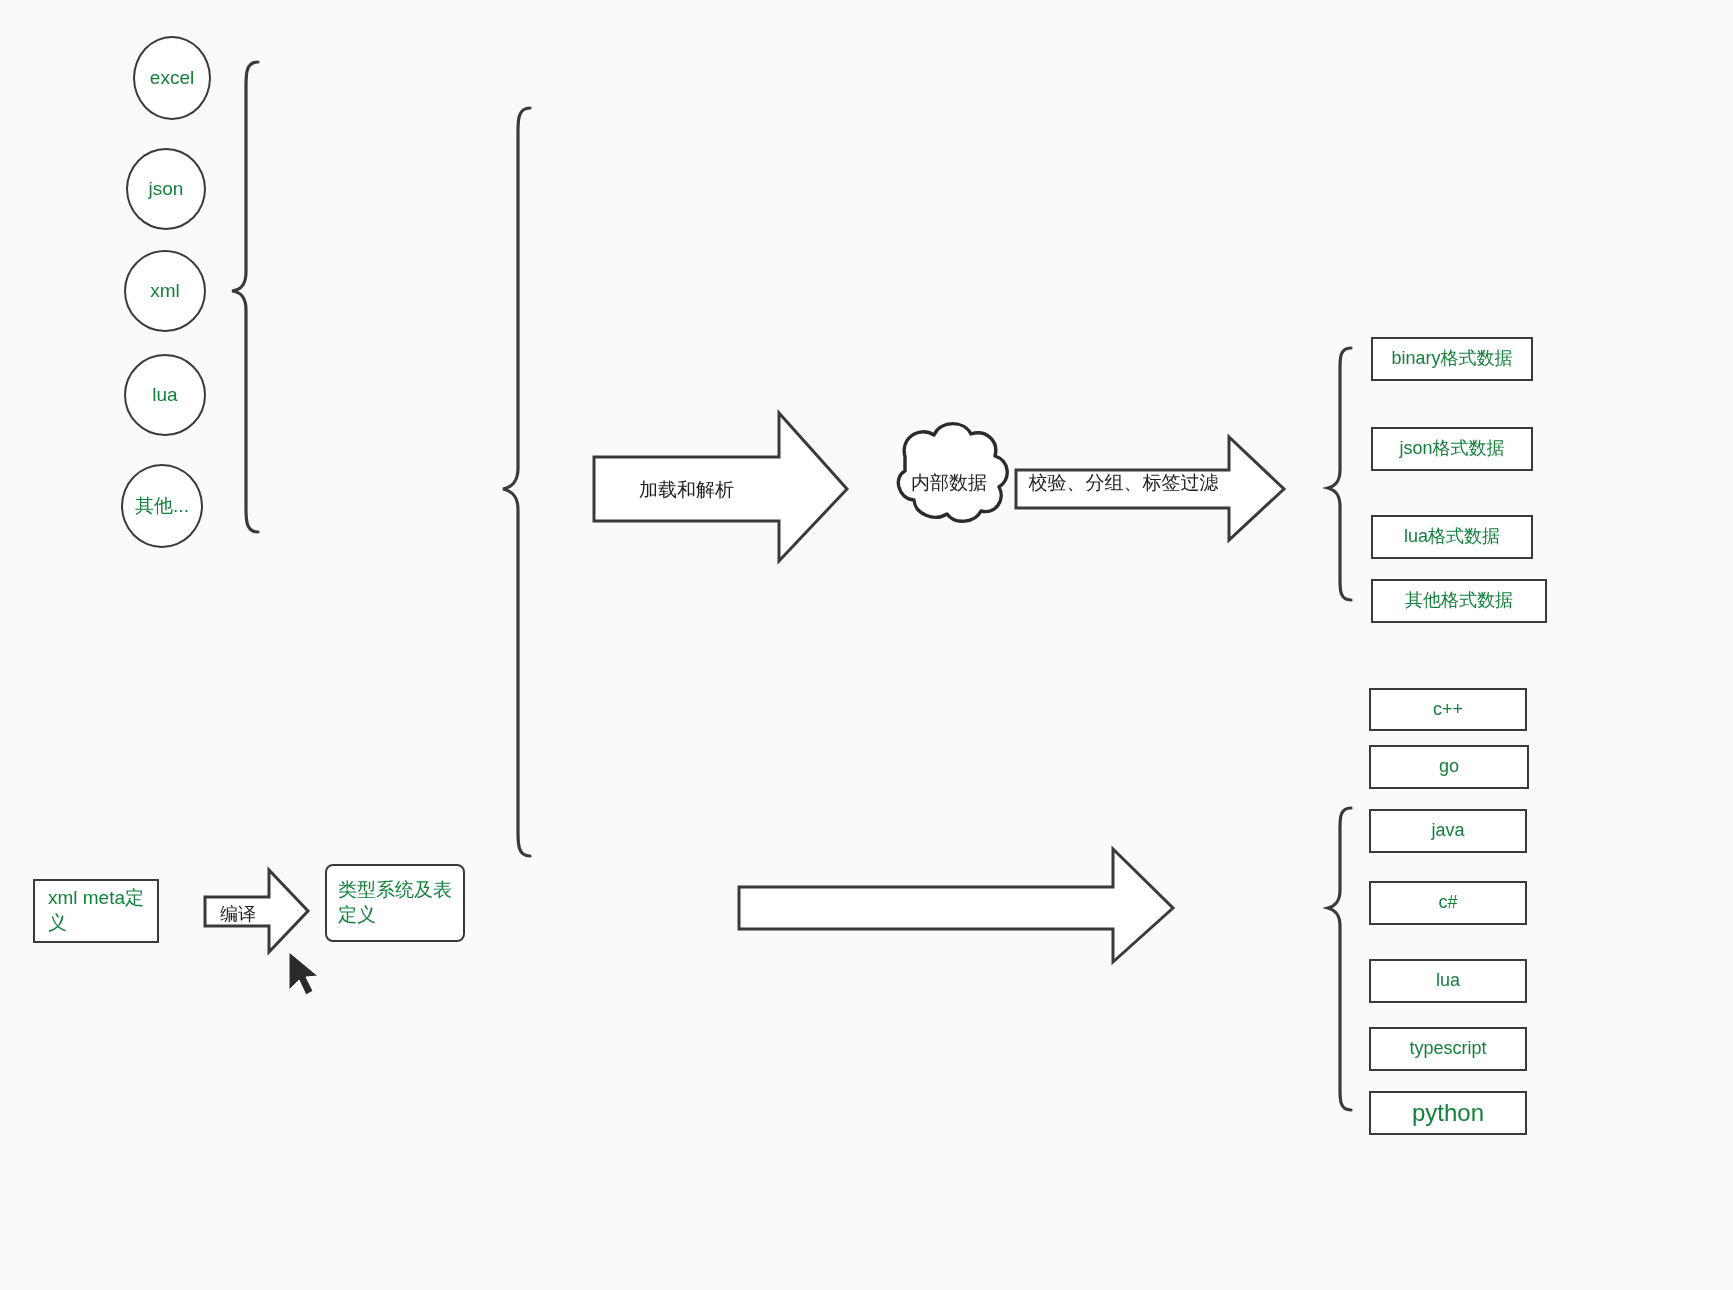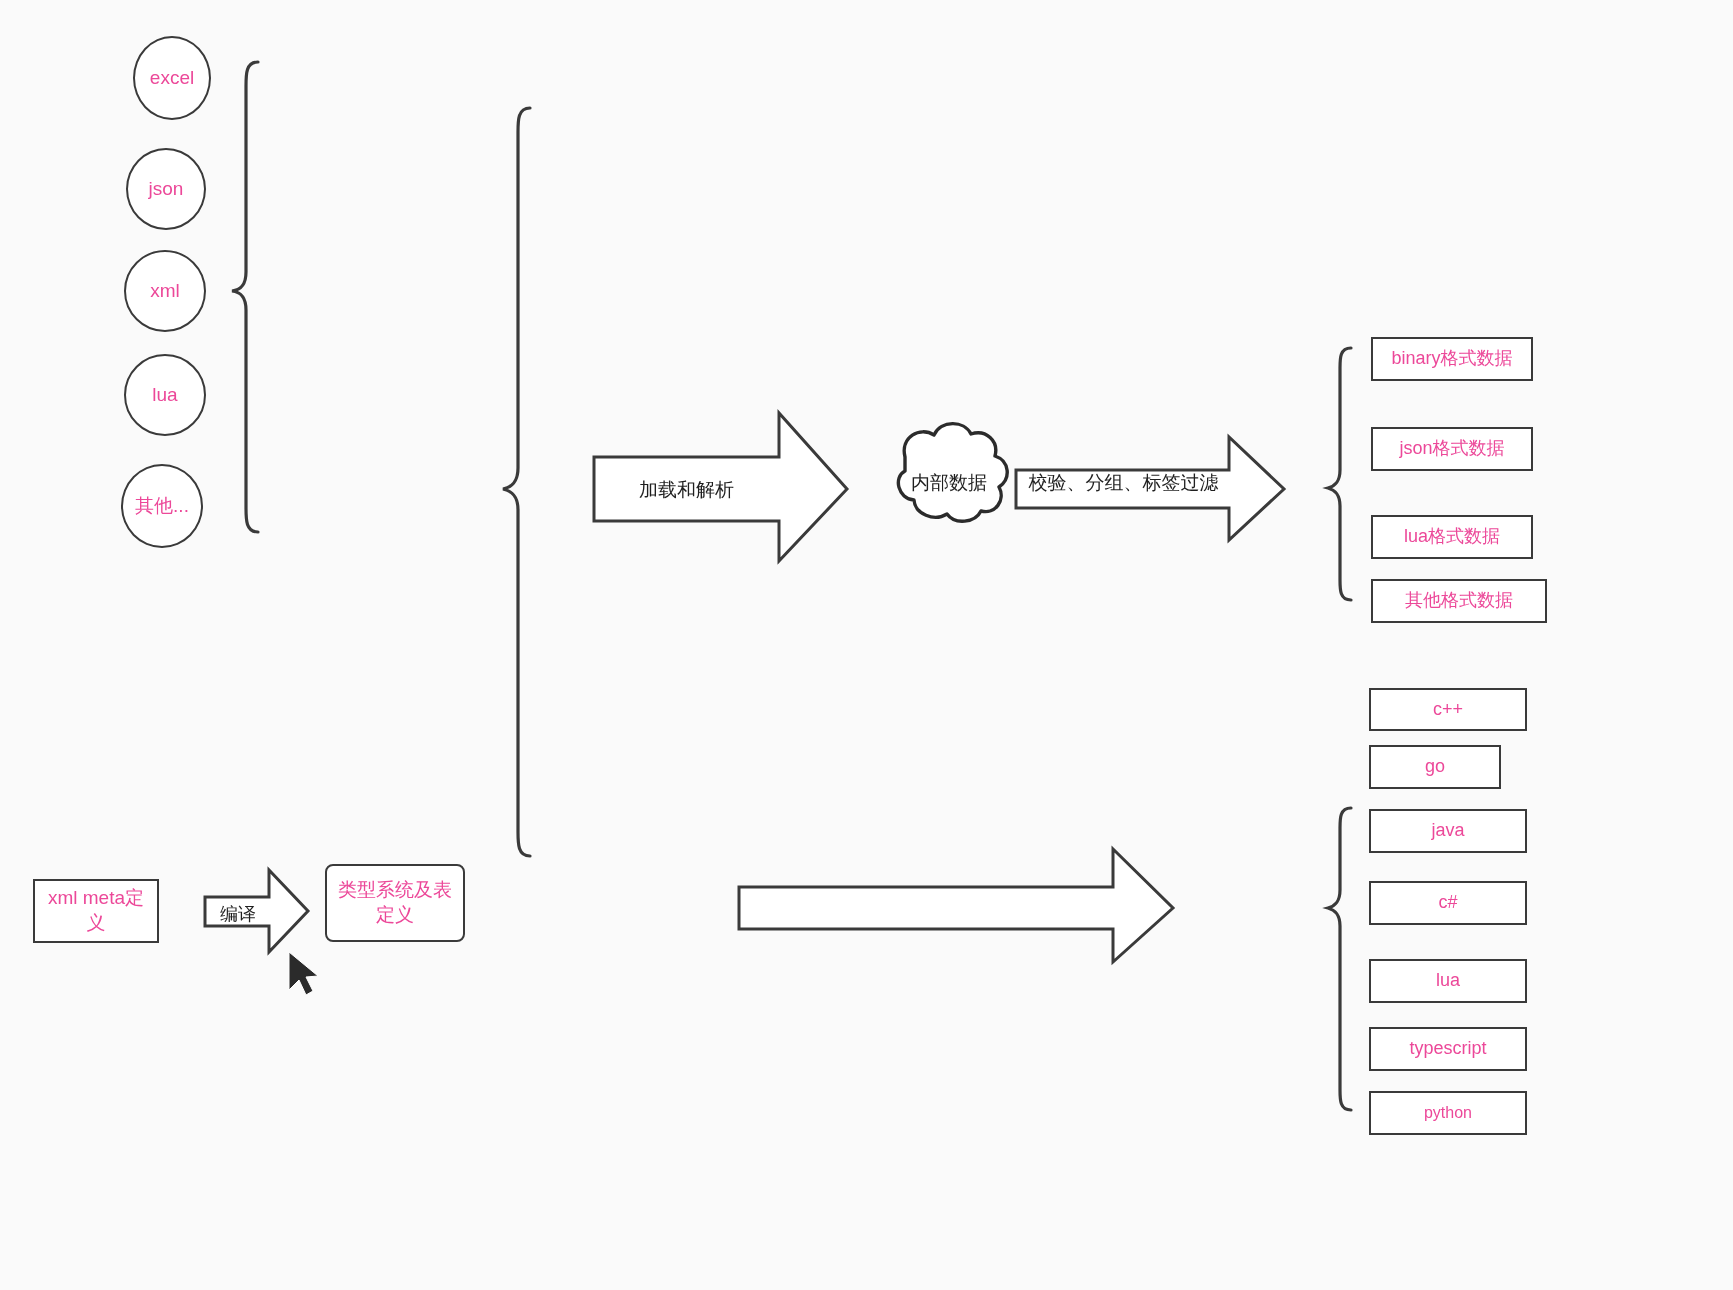--- a/index.html
+++ b/index.html
@@ -16,22 +16,21 @@
     height: 1290px;
     background: #fafafa;
     overflow: hidden;
   }
   .node {
     position: absolute;
     box-sizing: border-box;
     display: flex;
     align-items: center;
     justify-content: center;
-    text-align: center;
-    color: #ec4899;
+    color: #15803d;
     background: #ffffff;
     border: 2.4px solid #3a3a3a;
     line-height: 1.3;
   }
   .circle {
     border-radius: 50%;
   }
   .rect {
     border-radius: 0;
   }
@@ -140,36 +139,36 @@
   <div class="node rect" style="left:1371px; top:515px; width:162px; height:44px; font-size:18px;">
     <span class="lbl">lua格式数据</span>
   </div>
   <div class="node rect" style="left:1371px; top:579px; width:176px; height:44px; font-size:18px;">
     <span class="lbl">其他格式数据</span>
   </div>
 
   <div class="node rect" style="left:1369px; top:688px; width:158px; height:43px; font-size:18px;">
     <span class="lbl">c++</span>
   </div>
-  <div class="node rect" style="left:1369px; top:745px; width:132px; height:44px; font-size:18px;">
+  <div class="node rect" style="left:1369px; top:745px; width:160px; height:44px; font-size:18px;">
     <span class="lbl">go</span>
   </div>
   <div class="node rect" style="left:1369px; top:809px; width:158px; height:44px; font-size:18px;">
     <span class="lbl">java</span>
   </div>
   <div class="node rect" style="left:1369px; top:881px; width:158px; height:44px; font-size:18px;">
     <span class="lbl">c#</span>
   </div>
   <div class="node rect" style="left:1369px; top:959px; width:158px; height:44px; font-size:18px;">
     <span class="lbl">lua</span>
   </div>
   <div class="node rect" style="left:1369px; top:1027px; width:158px; height:44px; font-size:18px;">
     <span class="lbl">typescript</span>
   </div>
-  <div class="node rect" style="left:1369px; top:1091px; width:158px; height:44px; font-size:16px;">
+  <div class="node rect" style="left:1369px; top:1091px; width:158px; height:44px; font-size:24px;">
     <span class="lbl">python</span>
   </div>
 
   <div class="node rect" style="left:33px; top:879px; width:126px; height:64px; font-size:19px;">
     <span class="lbl">xml meta定
 义</span>
   </div>
 
   <svg class="svg-layer" viewBox="0 0 1733 1290" xmlns="http://www.w3.org/2000/svg">
     <path fill="#ffffff" stroke="#3a3a3a" stroke-width="3" stroke-linejoin="miter" d="M 205,897 L 269,897 L 269,870 L 308,911 L 269,952 L 269,926 L 205,926 Z"></path>

